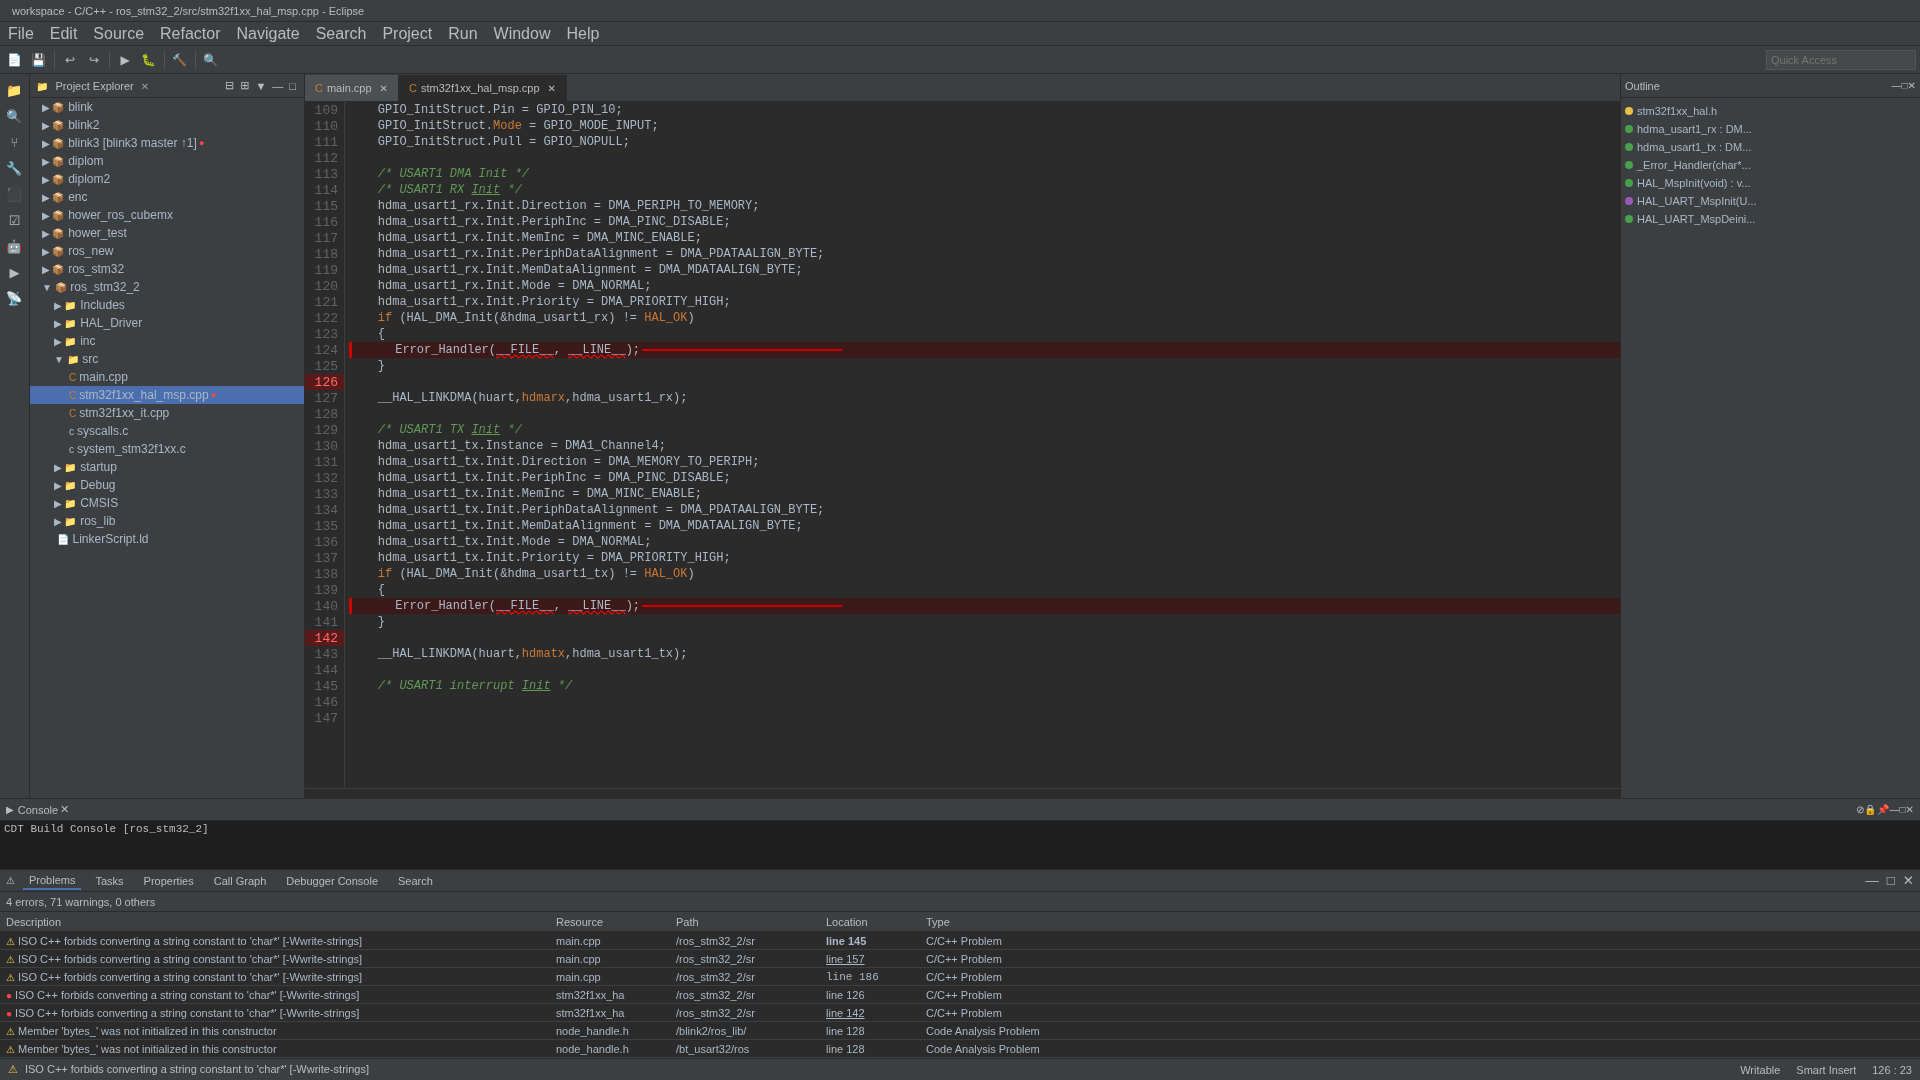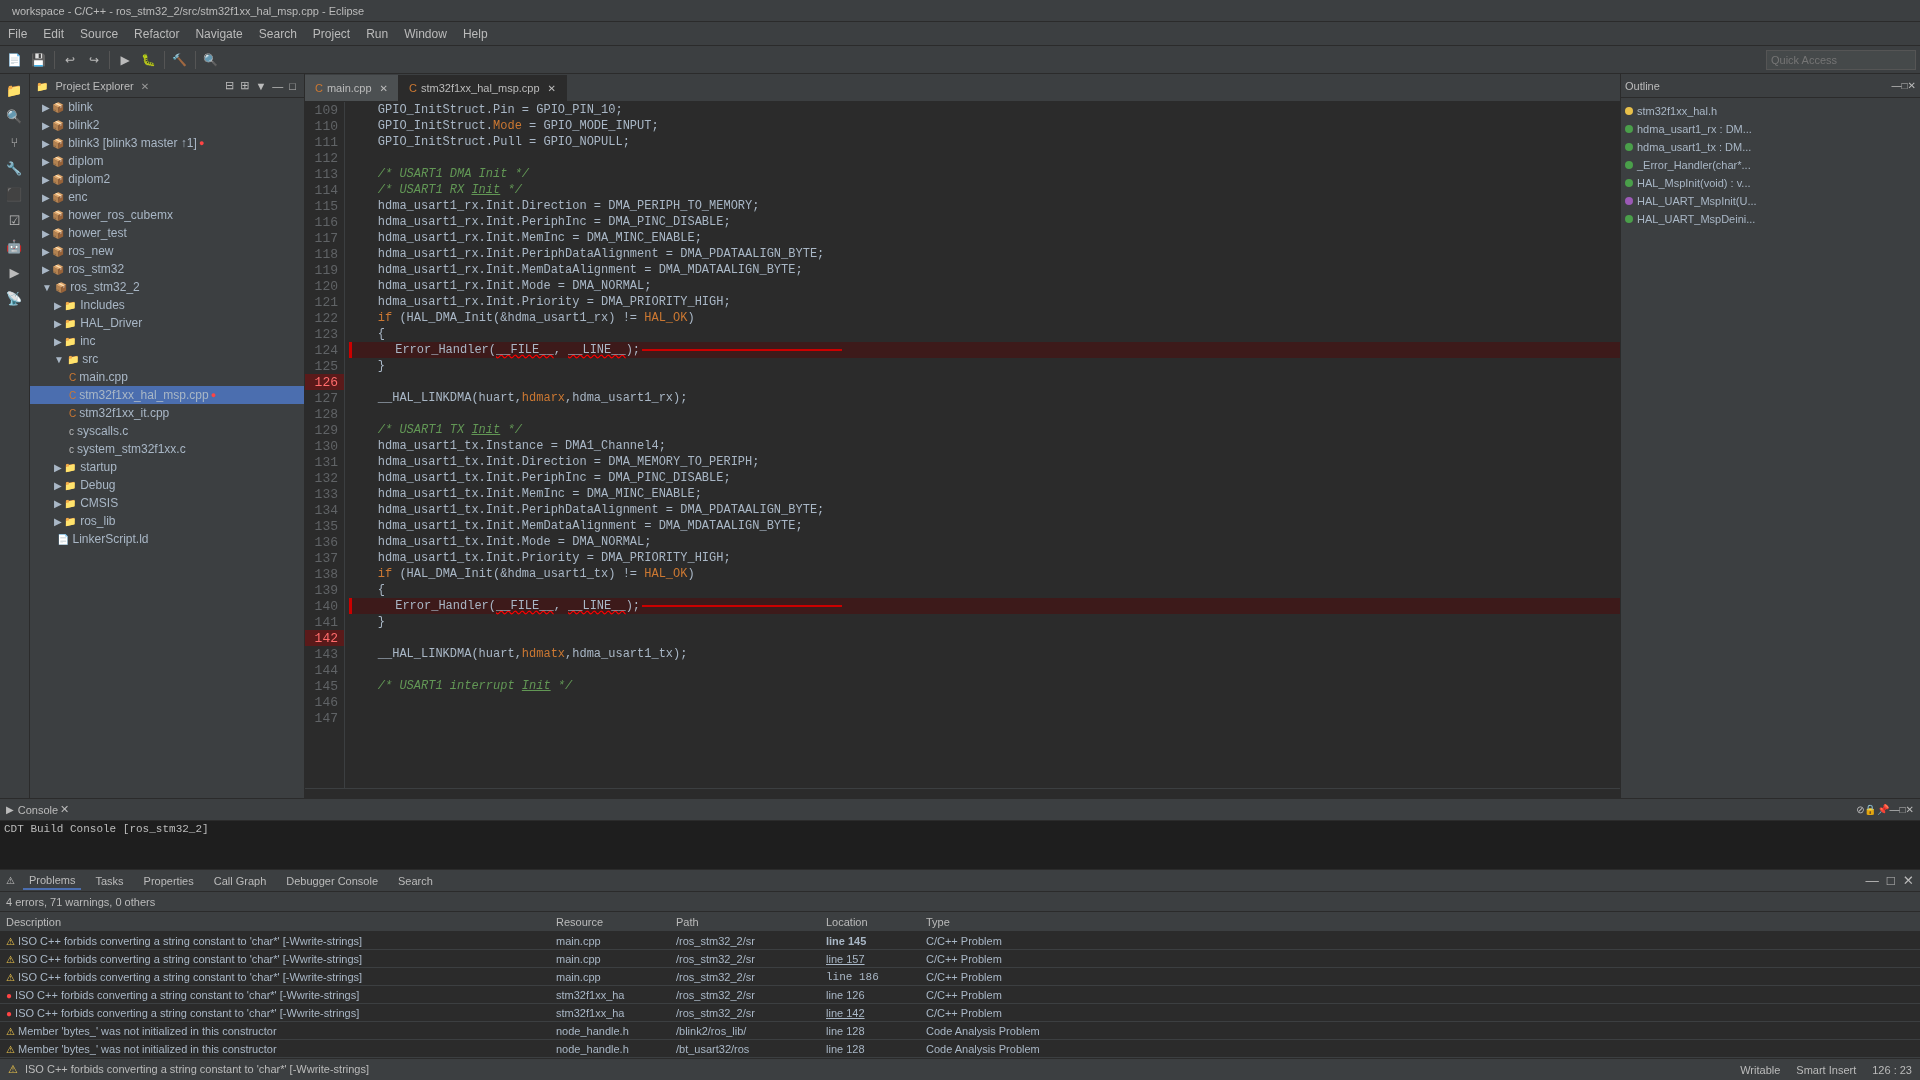--- a/index.html
+++ b/index.html
@@ -3,21 +3,21 @@
   <meta charset="utf-8">
   <style>
     * { margin: 0; padding: 0; box-sizing: border-box; }
     body { font-family: 'Courier New', monospace; font-size: 12px; background: #3c3f41; color: #a9b7c6; width: 1920px; height: 1080px; overflow: hidden; display: flex; flex-direction: column; }
     
     
     #titlebar { background: #3c3f41; color: #bbbbbb; height: 22px; display: flex; align-items: center; padding: 0 8px; font-size: 11px; font-family: sans-serif; border-bottom: 1px solid #2b2b2b; flex-shrink: 0; }
     #titlebar span { margin: 0 4px; }
     
     
-    #menubar { background: #3c3f41; height: 24px; display: flex; align-items: center; font-size: 12px; font-family: sans-serif; border-bottom: 1px solid #2b2b2b; flex-shrink: 0; }
+    #menubar { background: #3c3f41; height: 24px; display: flex; align-items: center; font-size: 16px; font-family: sans-serif; border-bottom: 1px solid #2b2b2b; flex-shrink: 0; }
     .menu-item { padding: 2px 8px; color: #bbbbbb; cursor: pointer; }
     
     
     #toolbar { background: #3c3f41; height: 28px; display: flex; align-items: center; padding: 0 4px; border-bottom: 1px solid #2b2b2b; flex-shrink: 0; gap: 2px; }
     .toolbar-btn { width: 22px; height: 22px; background: transparent; border: none; color: #bbbbbb; cursor: pointer; display: flex; align-items: center; justify-content: center; font-size: 12px; }
     .toolbar-sep { width: 1px; height: 18px; background: #555; margin: 0 2px; }
     .toolbar-search { margin-left: auto; background: #45494a; border: 1px solid #555; color: #bbbbbb; height: 20px; width: 150px; padding: 0 4px; font-size: 11px; font-family: sans-serif; }
     
     
     #main-area { display: flex; flex: 1; overflow: hidden; }

